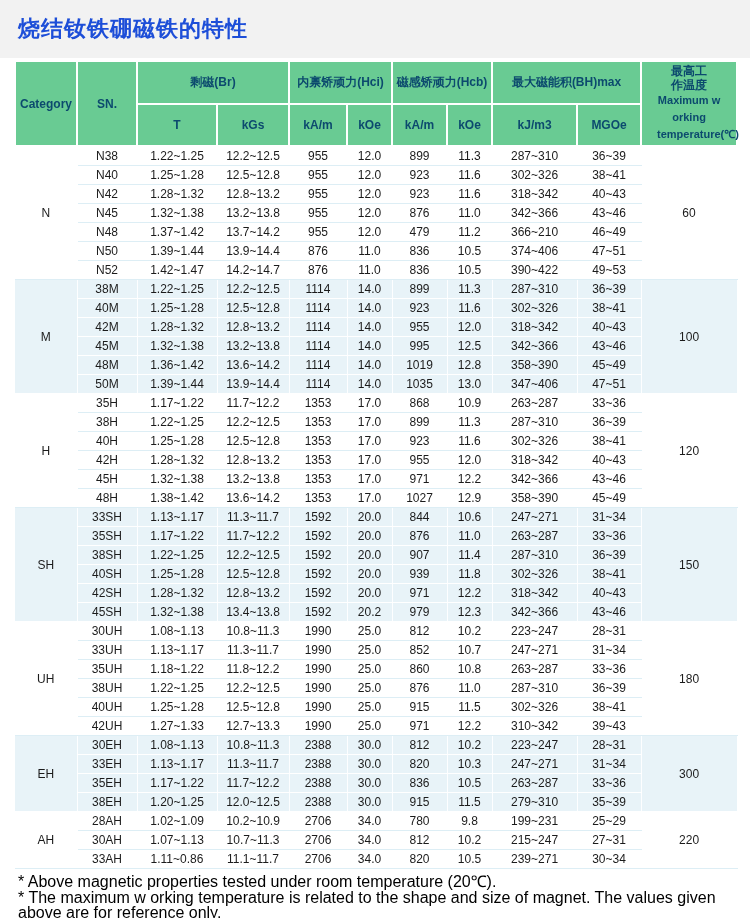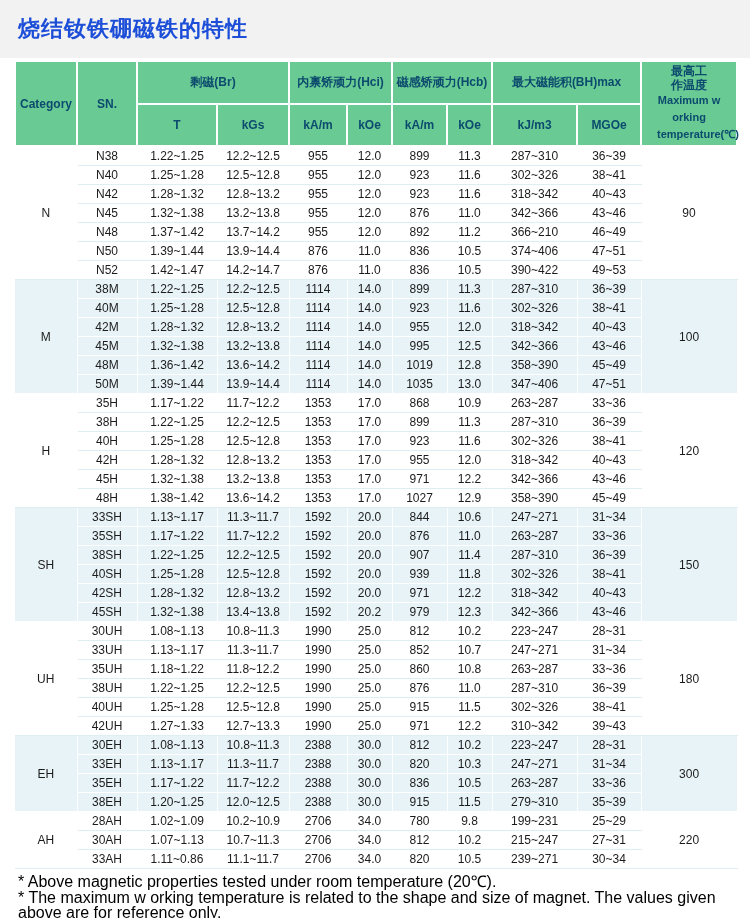--- a/index.html
+++ b/index.html
@@ -140,21 +140,21 @@
             <td rowspan="7" class="cat">N</td>
             <td>N38</td>
             <td>1.22~1.25</td>
             <td>12.2~12.5</td>
             <td>955</td>
             <td>12.0</td>
             <td>899</td>
             <td>11.3</td>
             <td>287~310</td>
             <td>36~39</td>
-            <td rowspan="7" class="temp">90</td>
+            <td rowspan="7" class="temp">60</td>
           </tr>
           <tr class="plain">
             <td>N40</td>
             <td>1.25~1.28</td>
             <td>12.5~12.8</td>
             <td>955</td>
             <td>12.0</td>
             <td>923</td>
             <td>11.6</td>
             <td>302~326</td>
@@ -181,21 +181,21 @@
             <td>11.0</td>
             <td>342~366</td>
             <td>43~46</td>
           </tr>
           <tr class="plain">
             <td>N48</td>
             <td>1.37~1.42</td>
             <td>13.7~14.2</td>
             <td>955</td>
             <td>12.0</td>
-            <td>892</td>
+            <td>479</td>
             <td>11.2</td>
             <td>366~210</td>
             <td>46~49</td>
           </tr>
           <tr class="plain">
             <td>N50</td>
             <td>1.39~1.44</td>
             <td>13.9~14.4</td>
             <td>876</td>
             <td>11.0</td>

